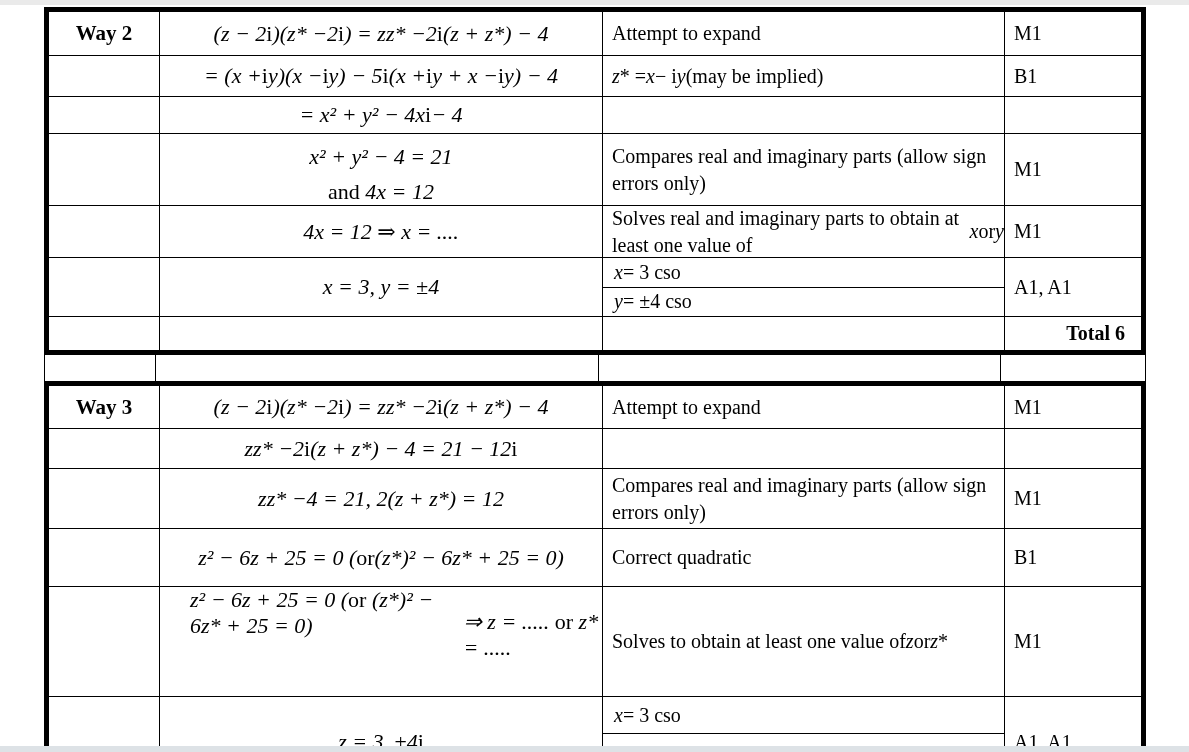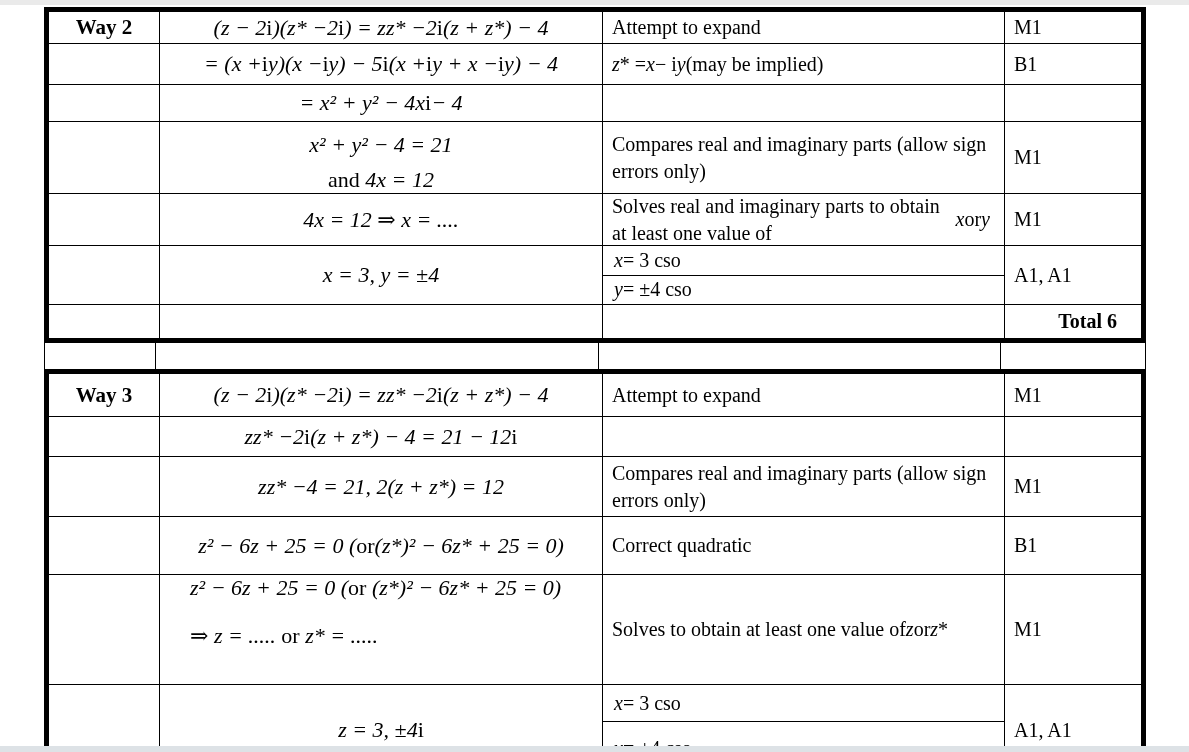--- a/index.html
+++ b/index.html
@@ -24,47 +24,47 @@
   .row{display:grid;grid-template-columns:111px 443px 402px 1fr;}
   .cell{border-right:1px solid #000;border-bottom:1px solid #000;
         display:flex;align-items:center;overflow:hidden;}
   .row .cell:last-child{border-right:none;}
   .row.last .cell{border-bottom:none;}
 
   .way{justify-content:center;font-weight:bold;font-size:21px;}
   .math{justify-content:center;font-style:italic;font-size:22px;text-align:center;}
   .math .alt{font-style:normal;}
   .math.multiline{flex-direction:column;justify-content:flex-end;}
-  .math.leftal{justify-content:flex-start;align-items:flex-start;flex-direction:column;
-               padding-left:30px;text-align:left;}
+  .math.leftal{justify-content:flex-start;align-items:flex-start;
+               padding-left:30px;text-align:left;font-family:Liberation Serif, serif;}
   .text{justify-content:flex-start;font-size:20px;line-height:27px;
-        padding:2px 14px 2px 9px;font-style:normal;}
+        padding:2px 0 2px 9px;font-style:normal;}
   .text .alt{font-style:italic;}
   .mark{justify-content:flex-start;font-size:20px;padding-left:9px;}
-  .mark.total{justify-content:flex-end;padding-right:24px;font-weight:bold;}
+  .mark.total{justify-content:flex-end;padding-right:16px;font-weight:bold;}
 
   .splitcell{flex-direction:column;align-items:stretch;padding:0;}
   .subcell{flex:1;display:flex;align-items:center;padding-left:11px;
            font-size:20px;}
   .subcell.first{border-bottom:1px solid #000;}
   .subcell .alt{font-style:italic;}
 
   .mline{display:block;}
   .mline + .mline{margin-top:9px;}
 </style>
 </head>
 <body>
 
 <div class="edge-band top"></div>
 
 <div class="sheet">
 
   <div class="mtable">
 
-    <div class="row" style="height:32px">
+    <div class="row" style="height:44px">
       <div class="cell way">
           <span>Way 2</span>
         </div>
       <div class="cell math">
           <span>(z − 2</span>
           <span class="alt">i</span>
           <span>)(z* −2</span>
           <span class="alt">i</span>
           <span>) = zz* −2</span>
           <span class="alt">i</span>

